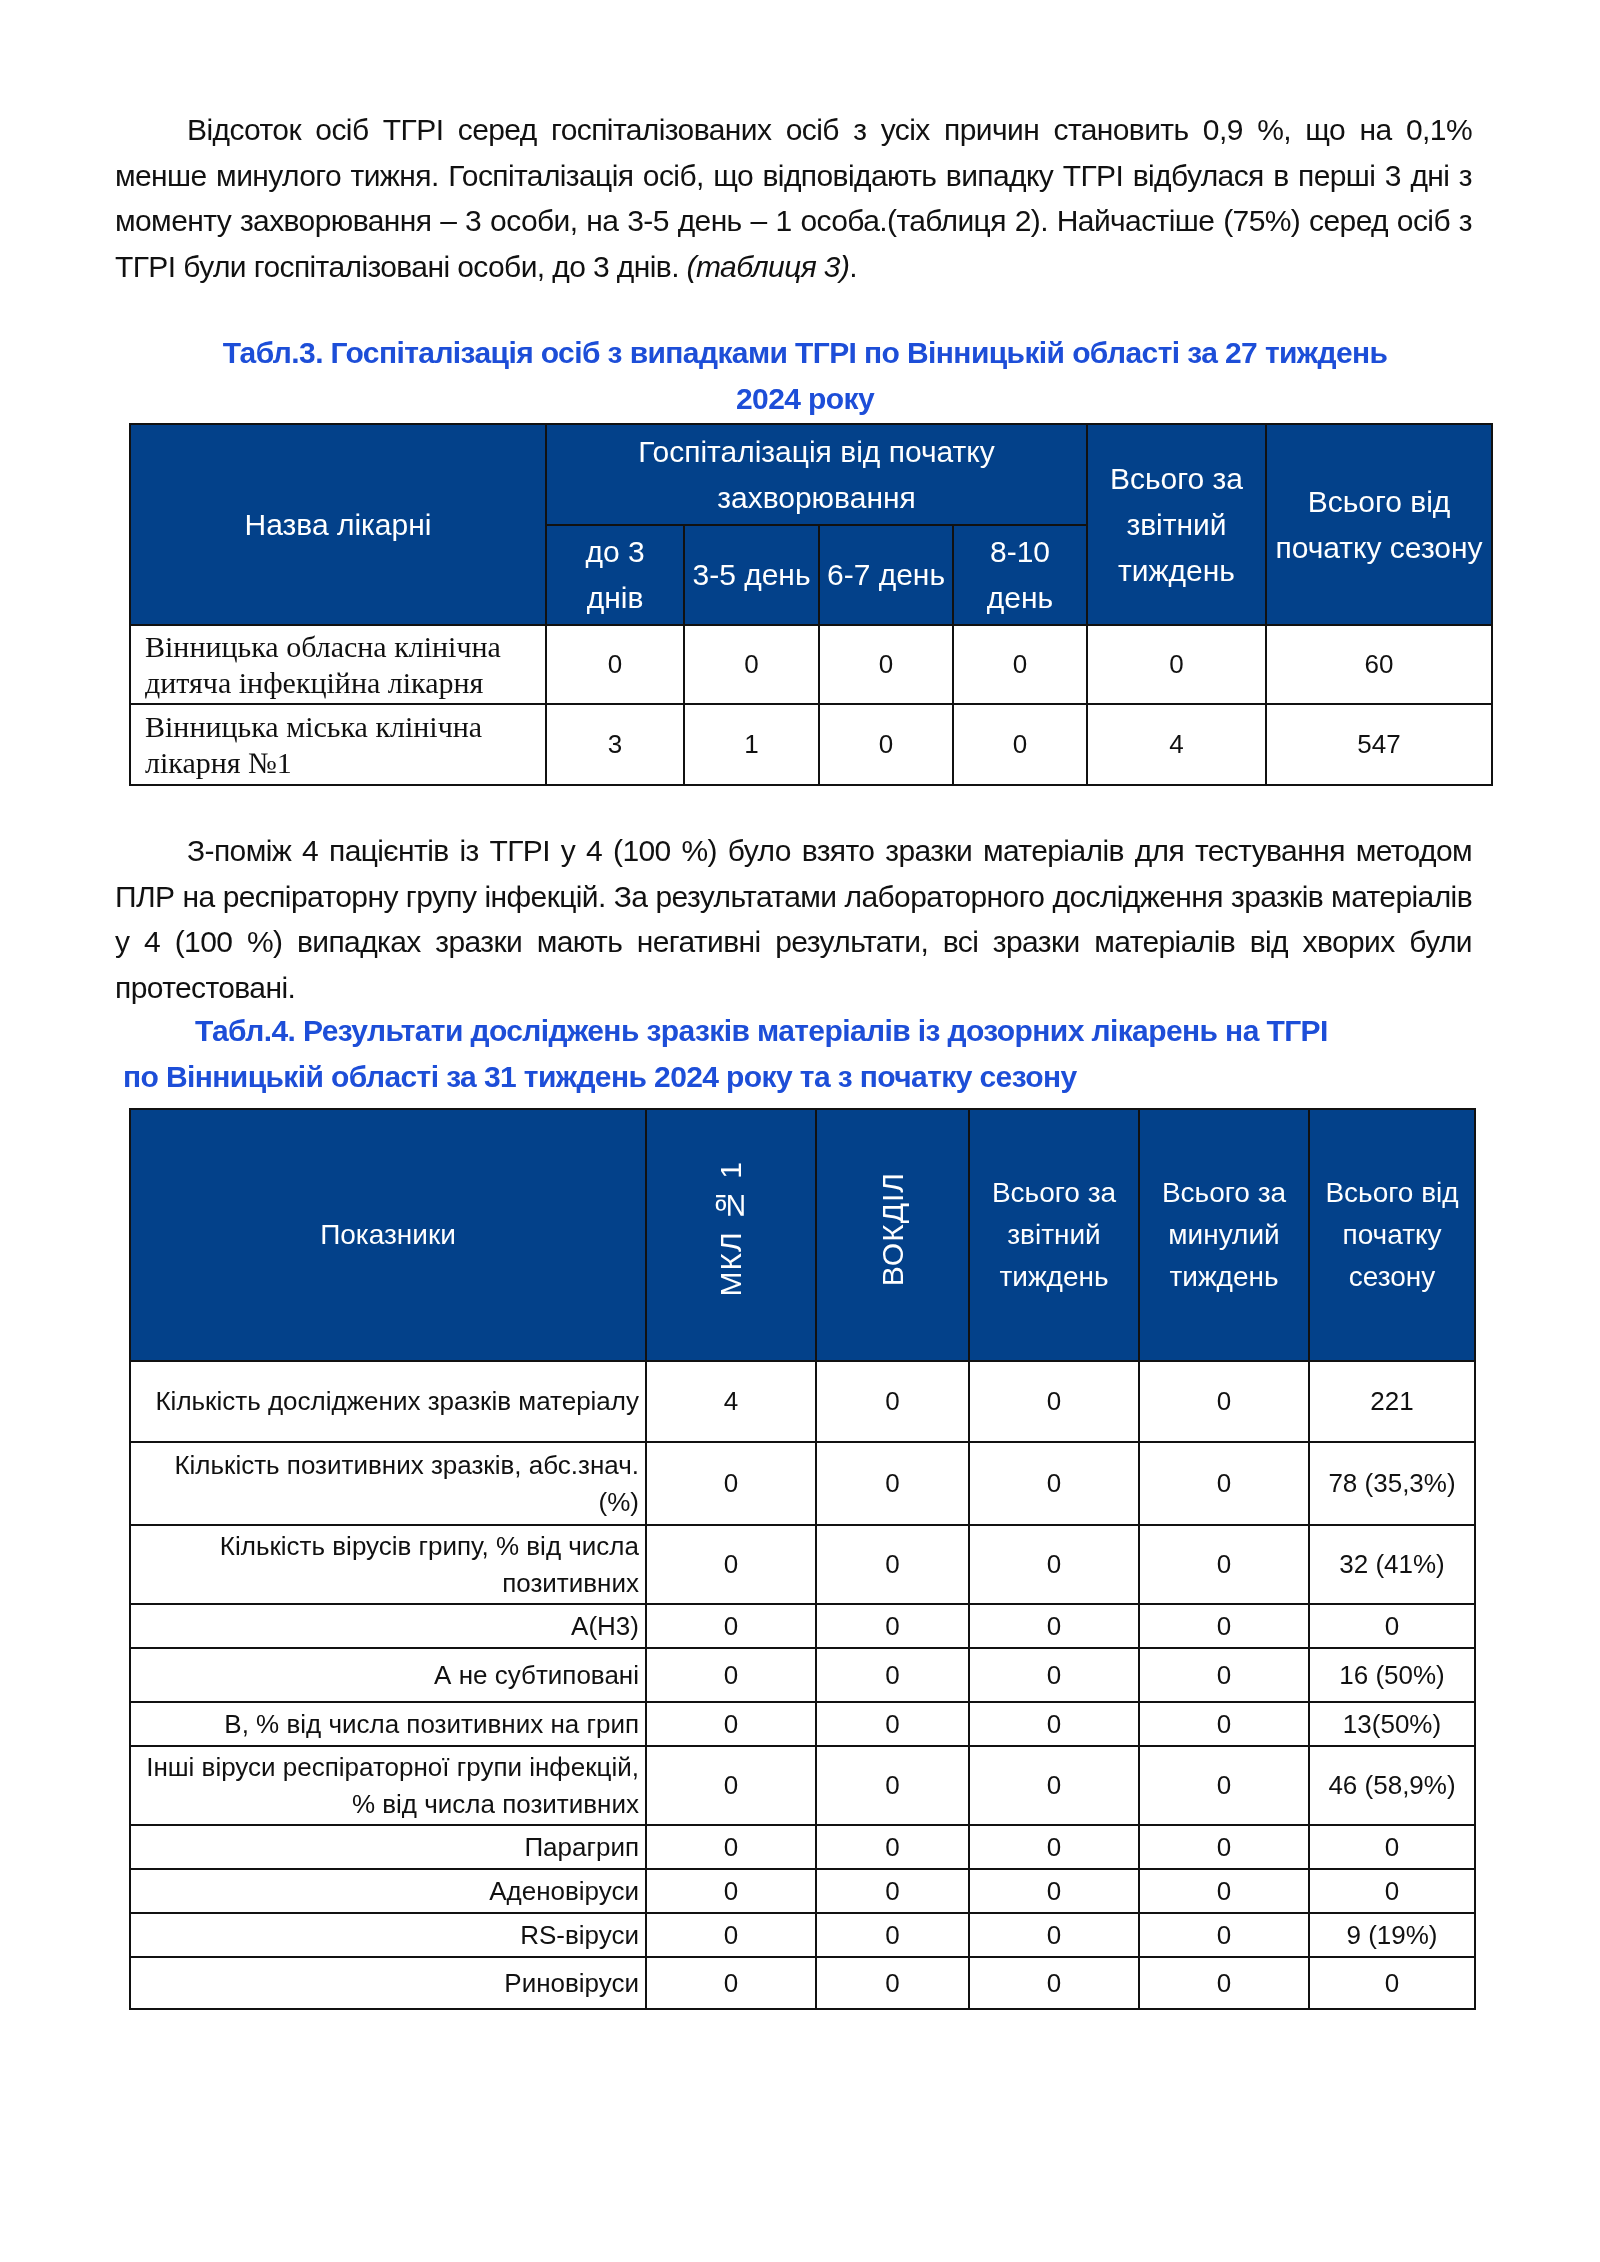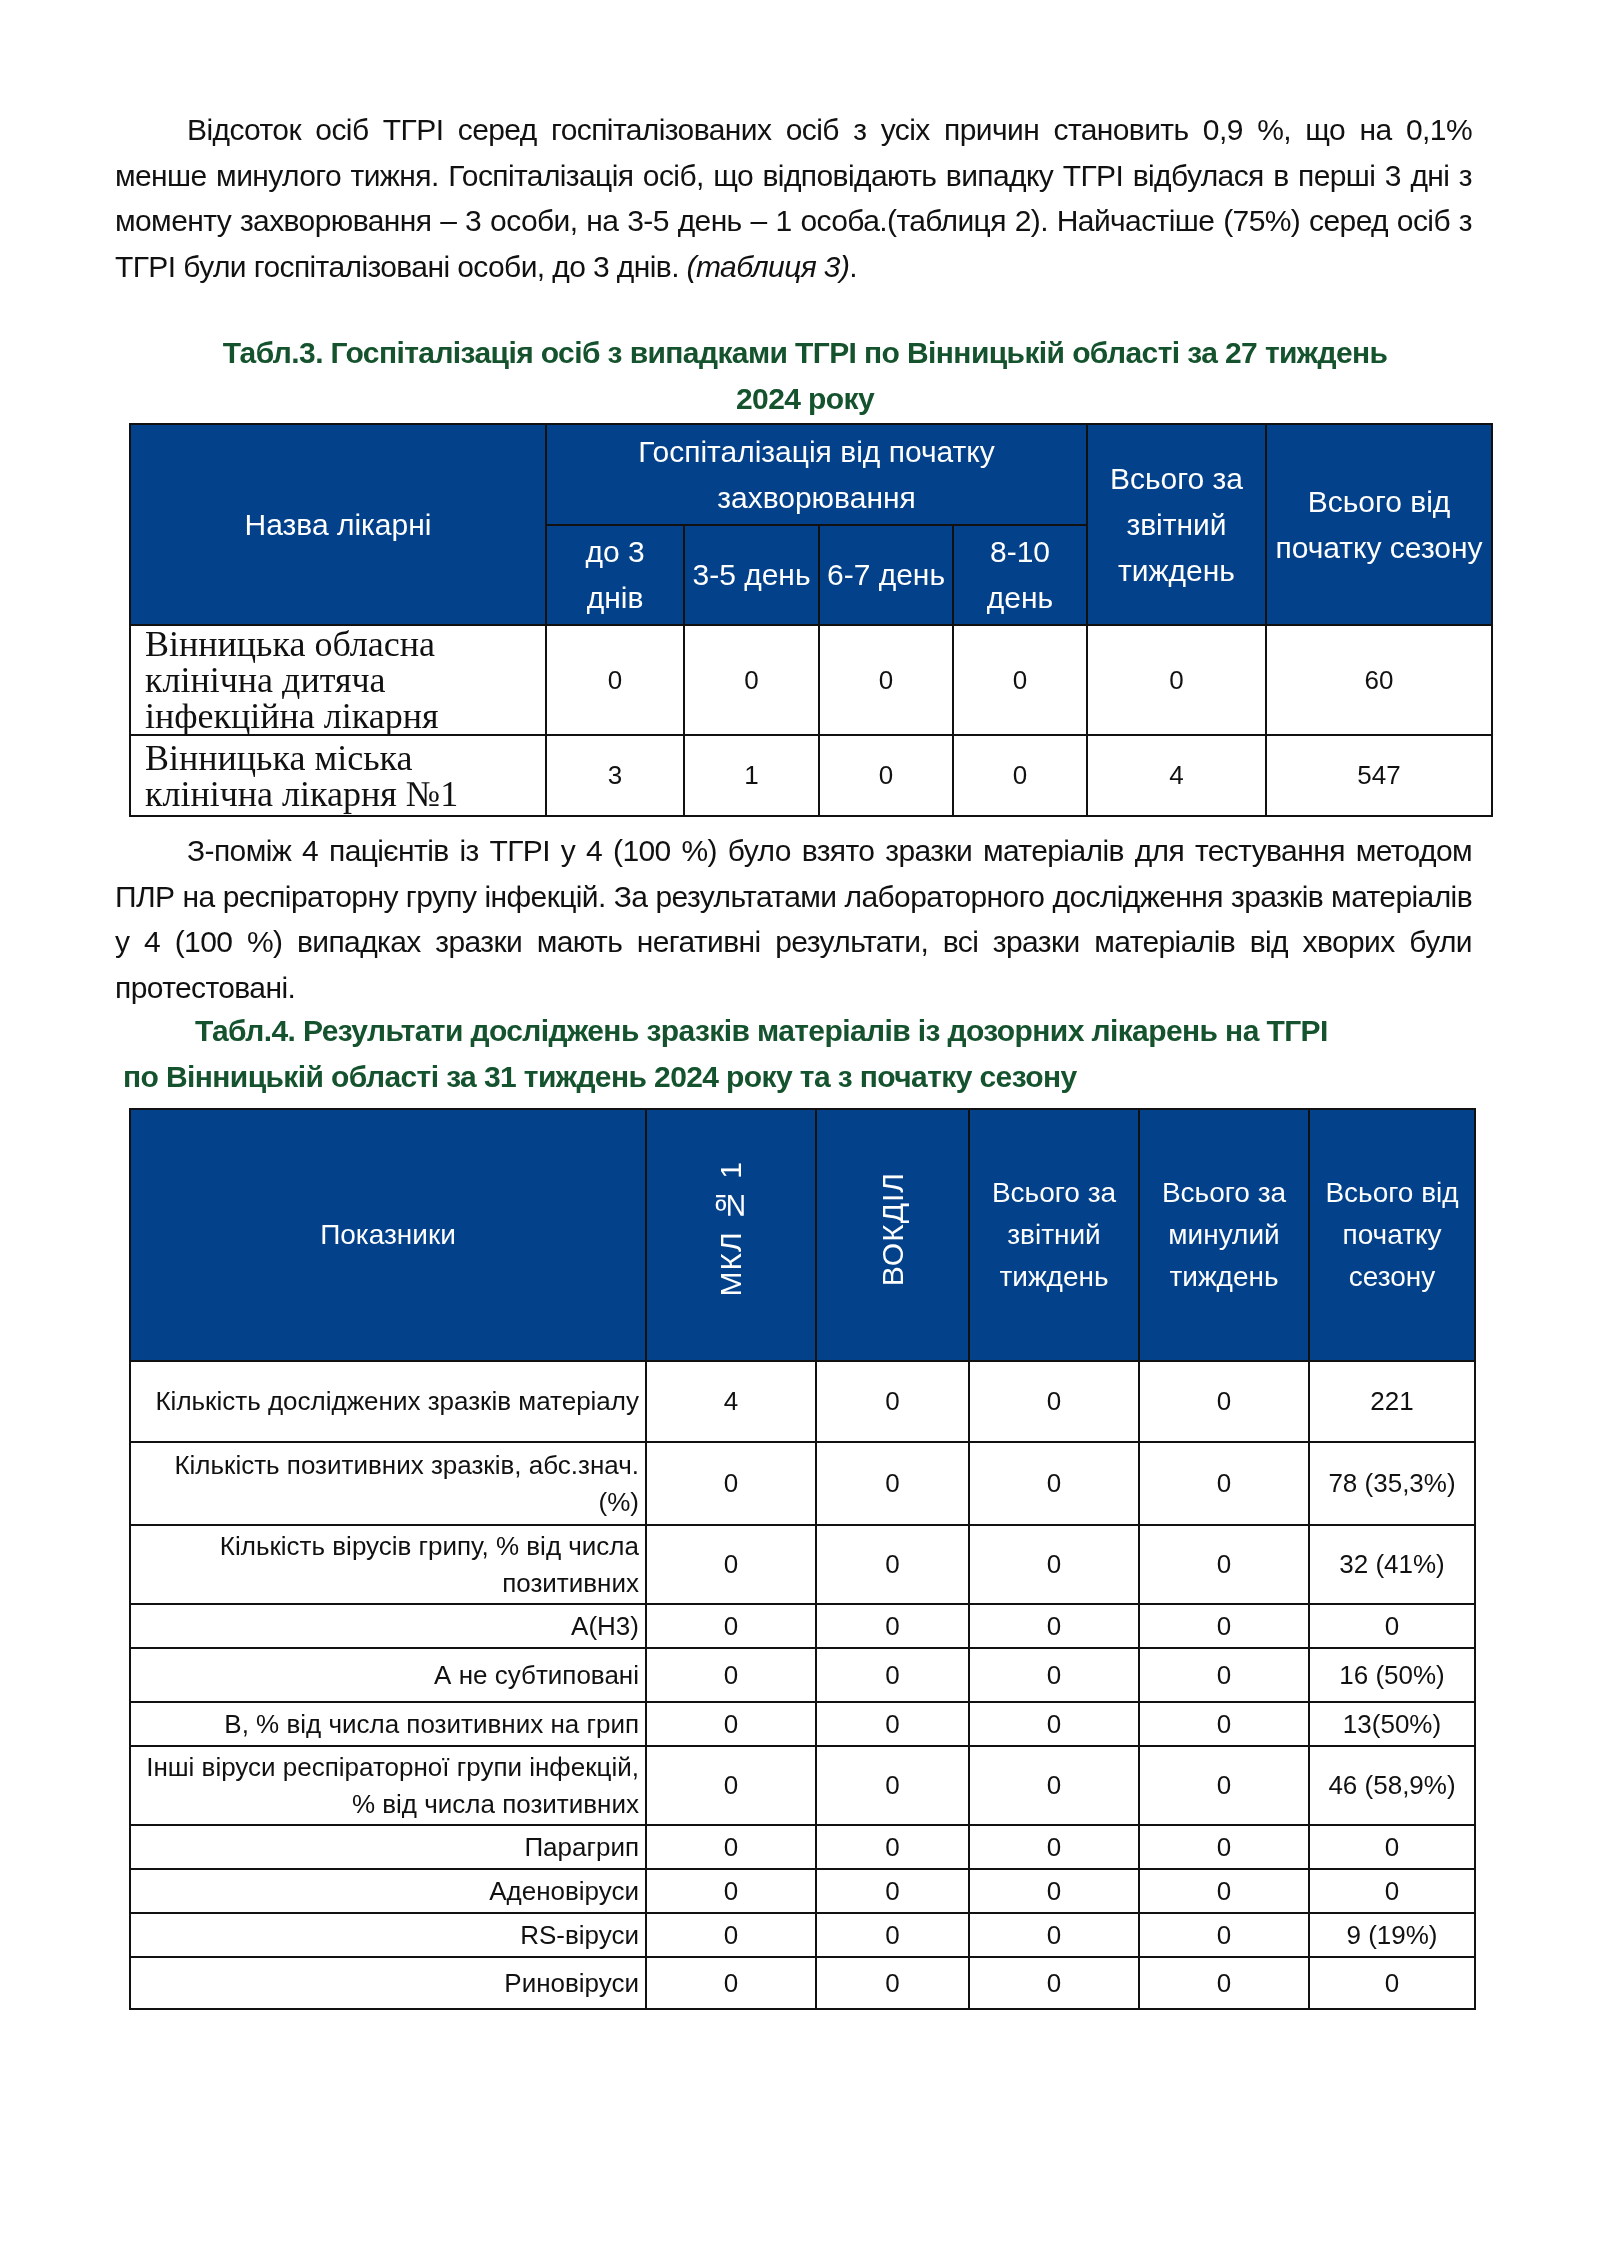--- a/index.html
+++ b/index.html
@@ -2,27 +2,27 @@
 <html><head>
 <meta charset="utf-8">
 <style>
   html, body { margin:0; padding:0; background:#ffffff; }
   body { width:1600px; height:2262px; position:relative; overflow:hidden;
          font-family:"Liberation Sans", "DejaVu Sans", sans-serif; color:#111; }
   .para { position:absolute; left:115px; width:1357px; font-size:30px; line-height:45.5px;
           text-align:justify; letter-spacing:-0.6px; }
   .para .indent { display:inline-block; width:72px; }
   .para em { font-style:italic; }
-  .title { position:absolute; color:#14532d; font-weight:bold; font-size:30px;
+  .title { position:absolute; color:#1d4ed8; font-weight:bold; font-size:30px;
            line-height:46px; letter-spacing:-0.6px; }
   table { position:absolute; border-collapse:collapse; table-layout:fixed; }
   td, th { border:2.5px solid #111; padding:0 6px; text-align:center; vertical-align:middle; }
   th { background:#03418A; color:#fff; font-weight:normal; font-size:30px; line-height:46px; }
   #t1 td { font-size:26px; }
-  #t1 td.name { text-align:left; font-family:"Liberation Serif", serif; font-size:36px; line-height:36px; padding-left:14px; }
+  #t1 td.name { text-align:left; font-family:"Liberation Serif", serif; font-size:30px; line-height:36px; padding-left:14px; }
   #t2 td { font-size:26px; line-height:37px; }
   #t2 td.name { text-align:right; padding-left:14px; }
   #t2 th { font-size:28px; line-height:42px; }
   .vert { writing-mode:vertical-rl; transform:rotate(180deg); display:inline-block; font-size:30px; letter-spacing:1px; }
 </style>
 </head>
 <body>
 
 <div class="para" style="top:107px;"><span class="indent"></span><span>Відсоток  осіб ТГРІ серед госпіталізованих осіб з  усіх причин становить 0,9 %, що на 0,1% менше минулого тижня. Госпіталізація осіб, що відповідають випадку ТГРІ відбулася в перші 3 дні з моменту захворювання – 3 особи, на 3-5 день – 1 особа.(таблиця 2). Найчастіше (75%) серед осіб з ТГРІ були госпіталізовані особи, до 3 днів. </span><em>(таблиця 3)</em><span>.</span></div>
 

